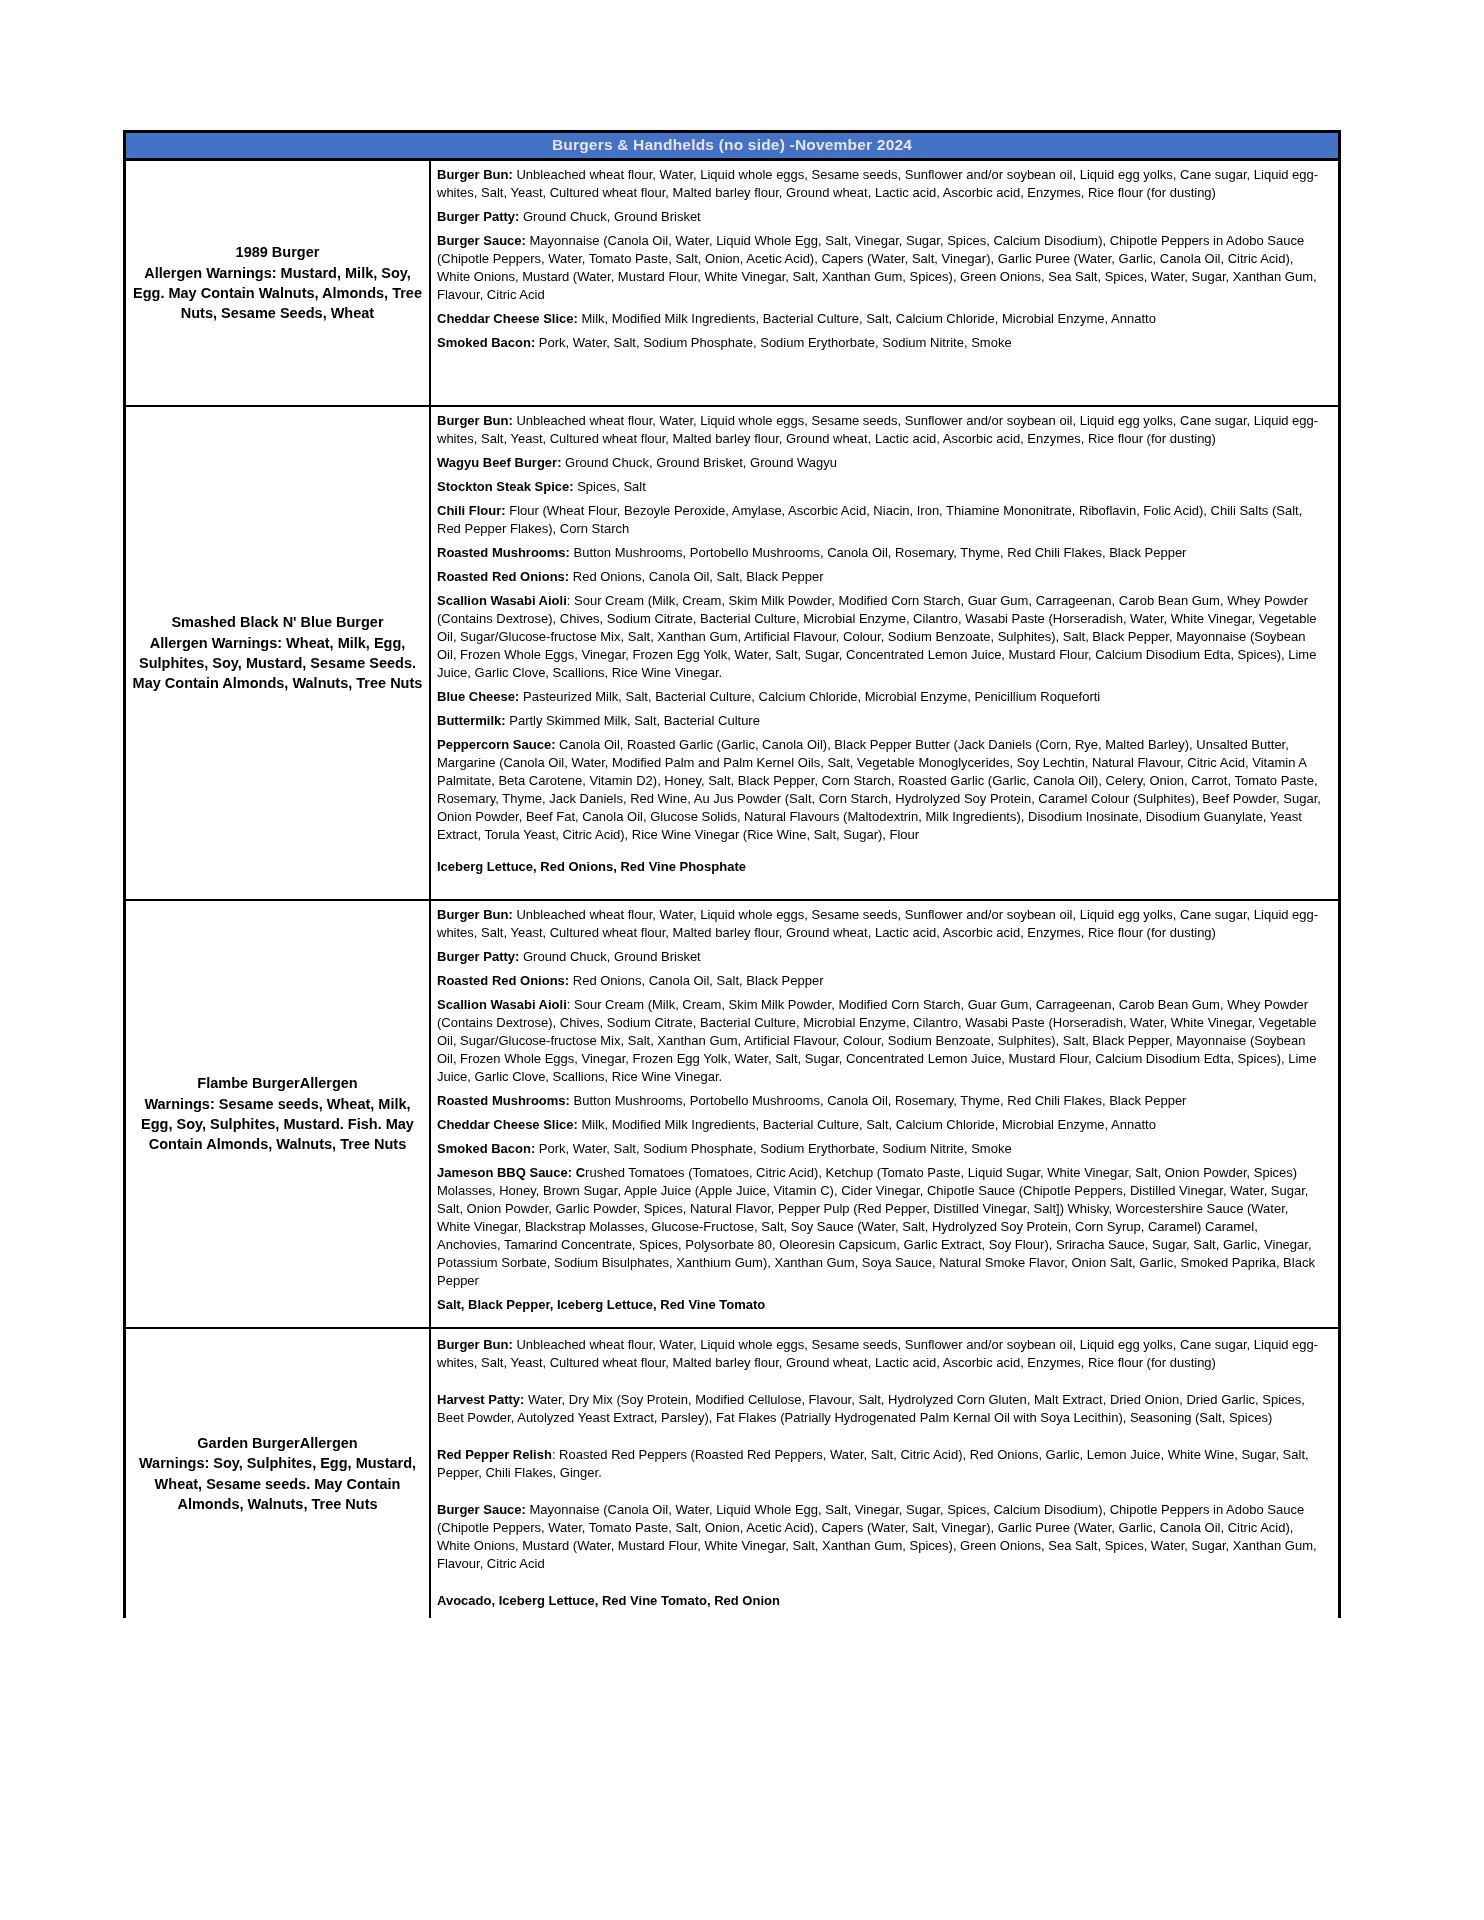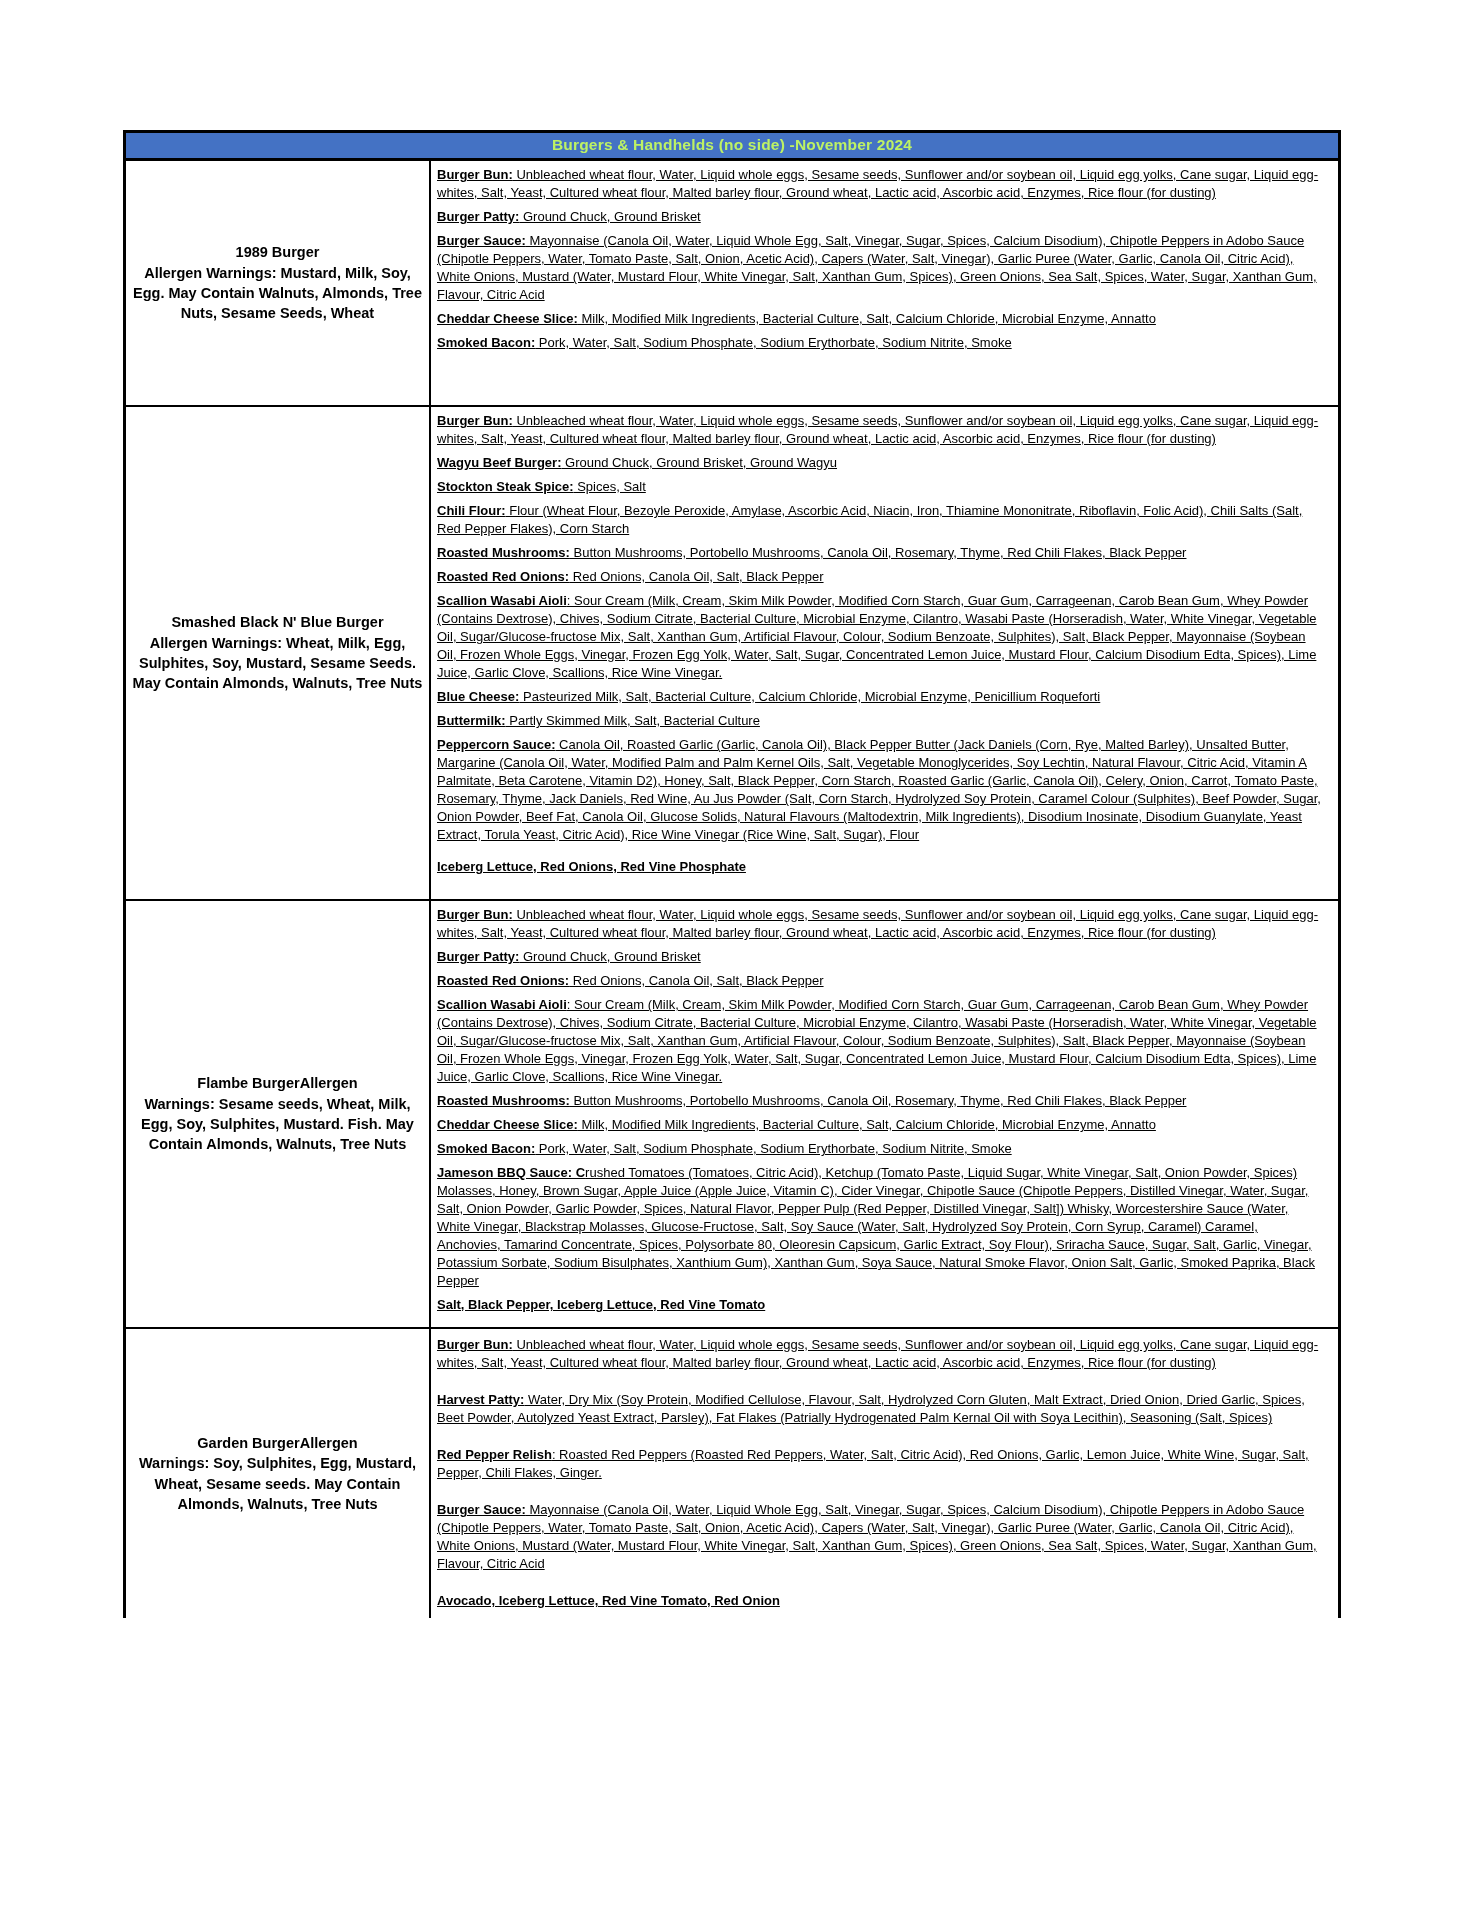--- a/index.html
+++ b/index.html
@@ -46,40 +46,39 @@
     padding: 8px 5px;
   }
   .name-line { display: flex; width: 100%; padding: 0 4px; }
   .name-line.center { justify-content: center; }
   .name-line.justify { justify-content: center; }
   .cell-right {
     flex: 1 1 auto;
     padding: 1px 14px 8px 6px;
     font-size: 13px;
     line-height: 18px;
-    text-decoration: underline;
   }
   .ing { margin: 6px 0 0 0; }
   .ing:first-child { margin-top: 4px; }
   .ing b { font-weight: bold; }
   .components { font-weight: bold; }
   
   #rows-container .row:nth-child(1) { min-height: 246px; }
   #rows-container .row:nth-child(2) { min-height: 494px; }
   #rows-container .row:nth-child(3) { min-height: 428px; }
   #rows-container .row:nth-child(4) { min-height: 275px; }
   #rows-container .row:nth-child(2) .components { margin-top: 14px; }
   #rows-container .row:nth-child(4) .ing { margin-top: 19px; }
   #rows-container .row:nth-child(4) .ing:first-child { margin-top: 6px; }
 </style>
 </head>
 <body>
 
 <div class="menu-table">
-  <div class="table-header" style="background: rgb(68, 114, 196); color: #bef264;">
+  <div class="table-header" style="background: rgb(68, 114, 196); color: #e5e5e5;">
     <span>Burgers &amp; Handhelds (no side) -November 2024</span>
   </div>
   <div id="rows-container">
   <div class="row">
     <div class="cell-left">
       <div class="name-line center">
         <span>1989 Burger</span>
         <span></span>
       </div>
       <div>Allergen Warnings: Mustard, Milk, Soy, Egg. May Contain Walnuts, Almonds, Tree Nuts, Sesame Seeds, Wheat</div>

